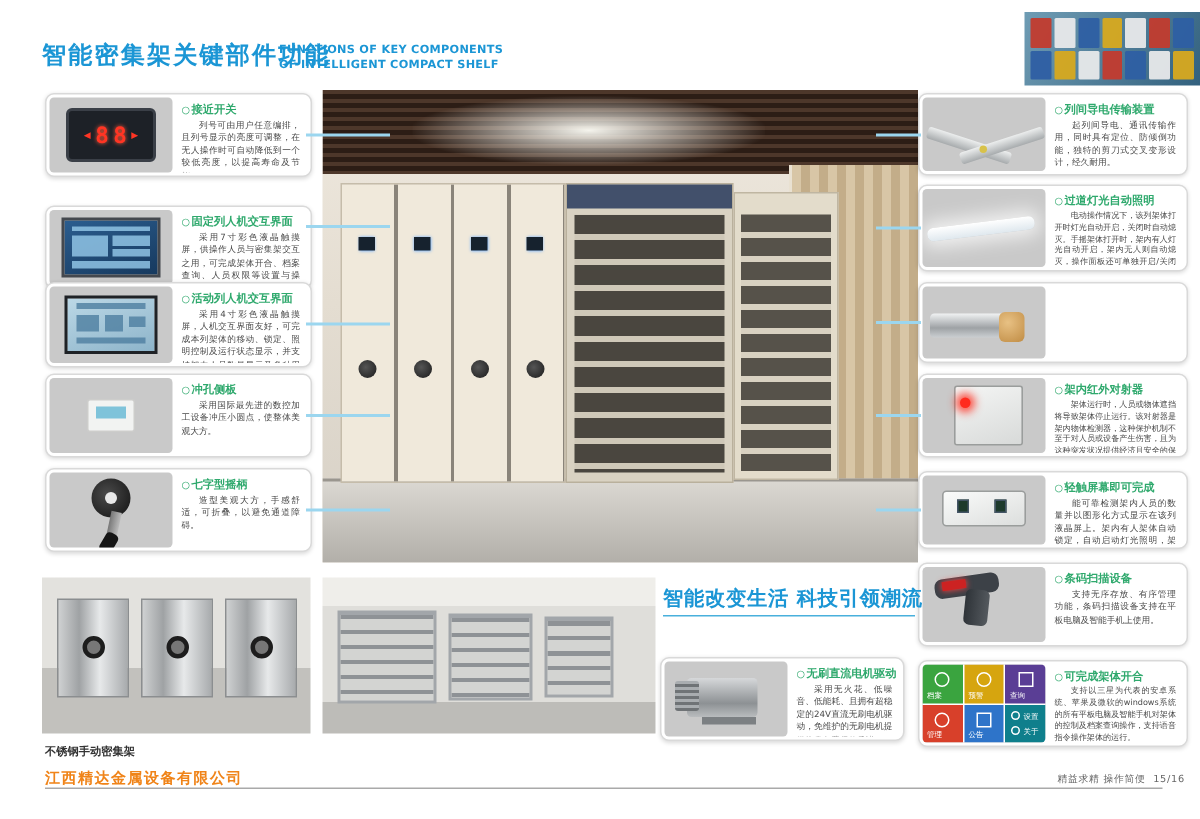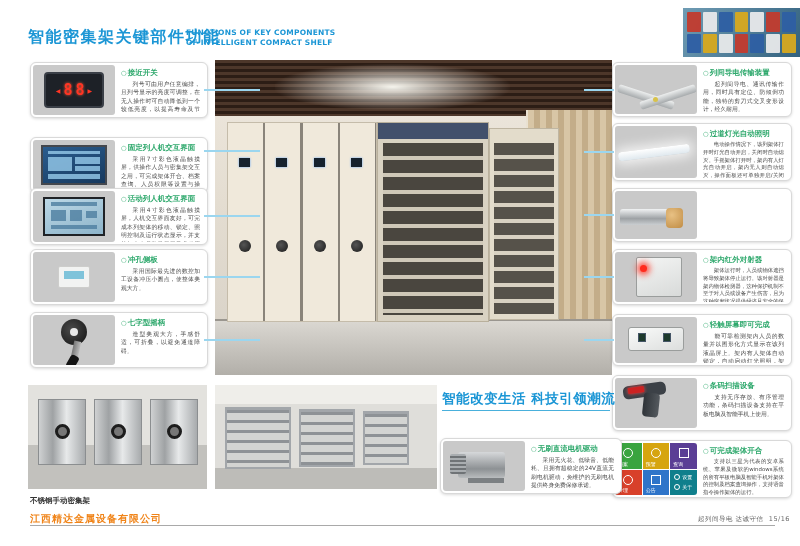--- a/index.html
+++ b/index.html
@@ -433,31 +433,31 @@
   <div class="bm-photo">
     <div class="bm-rack" style="left:10px;  width:66px; height:62px;"></div>
     <div class="bm-rack" style="left:84px;  width:56px; height:58px; top:24px;"></div>
     <div class="bm-rack" style="left:148px; width:46px; height:54px; top:26px;"></div>
   </div>
   <div class="bl-caption">不锈钢手动密集架</div>
 
   <div class="slogan">智能改变生活 科技引领潮流</div>
   <div class="slogan-line"></div>
 
-  <div class="card" style="left:440px; top:438px; width:182px; height:56px;">
+  <div class="card" style="left:440px; top:438px; width:163px; height:56px;">
     <div class="photo ph-motor">
       <div class="body"></div>
         <div class="face"></div>
         <div class="foot"></div>
     </div>
     <div class="txt">
       <h4>无刷直流电机驱动</h4>
       <p>采用无火花、低噪音、低能耗、且拥有超稳定的24V直流无刷电机驱动，免维护的无刷电机提供终身免费保修承诺。</p>
     </div>
   </div>
 
   <div class="footer-company">江西精达金属设备有限公司</div>
   <div class="footer-line"></div>
   <div class="footer-right">
-    <span>起列间导电 达诚守信</span>&nbsp;&nbsp;<span>15/16</span>
+    <span>精益求精 操作简便</span>&nbsp;&nbsp;<span>15/16</span>
   </div>
 
 </div>
 
 </body></html>

